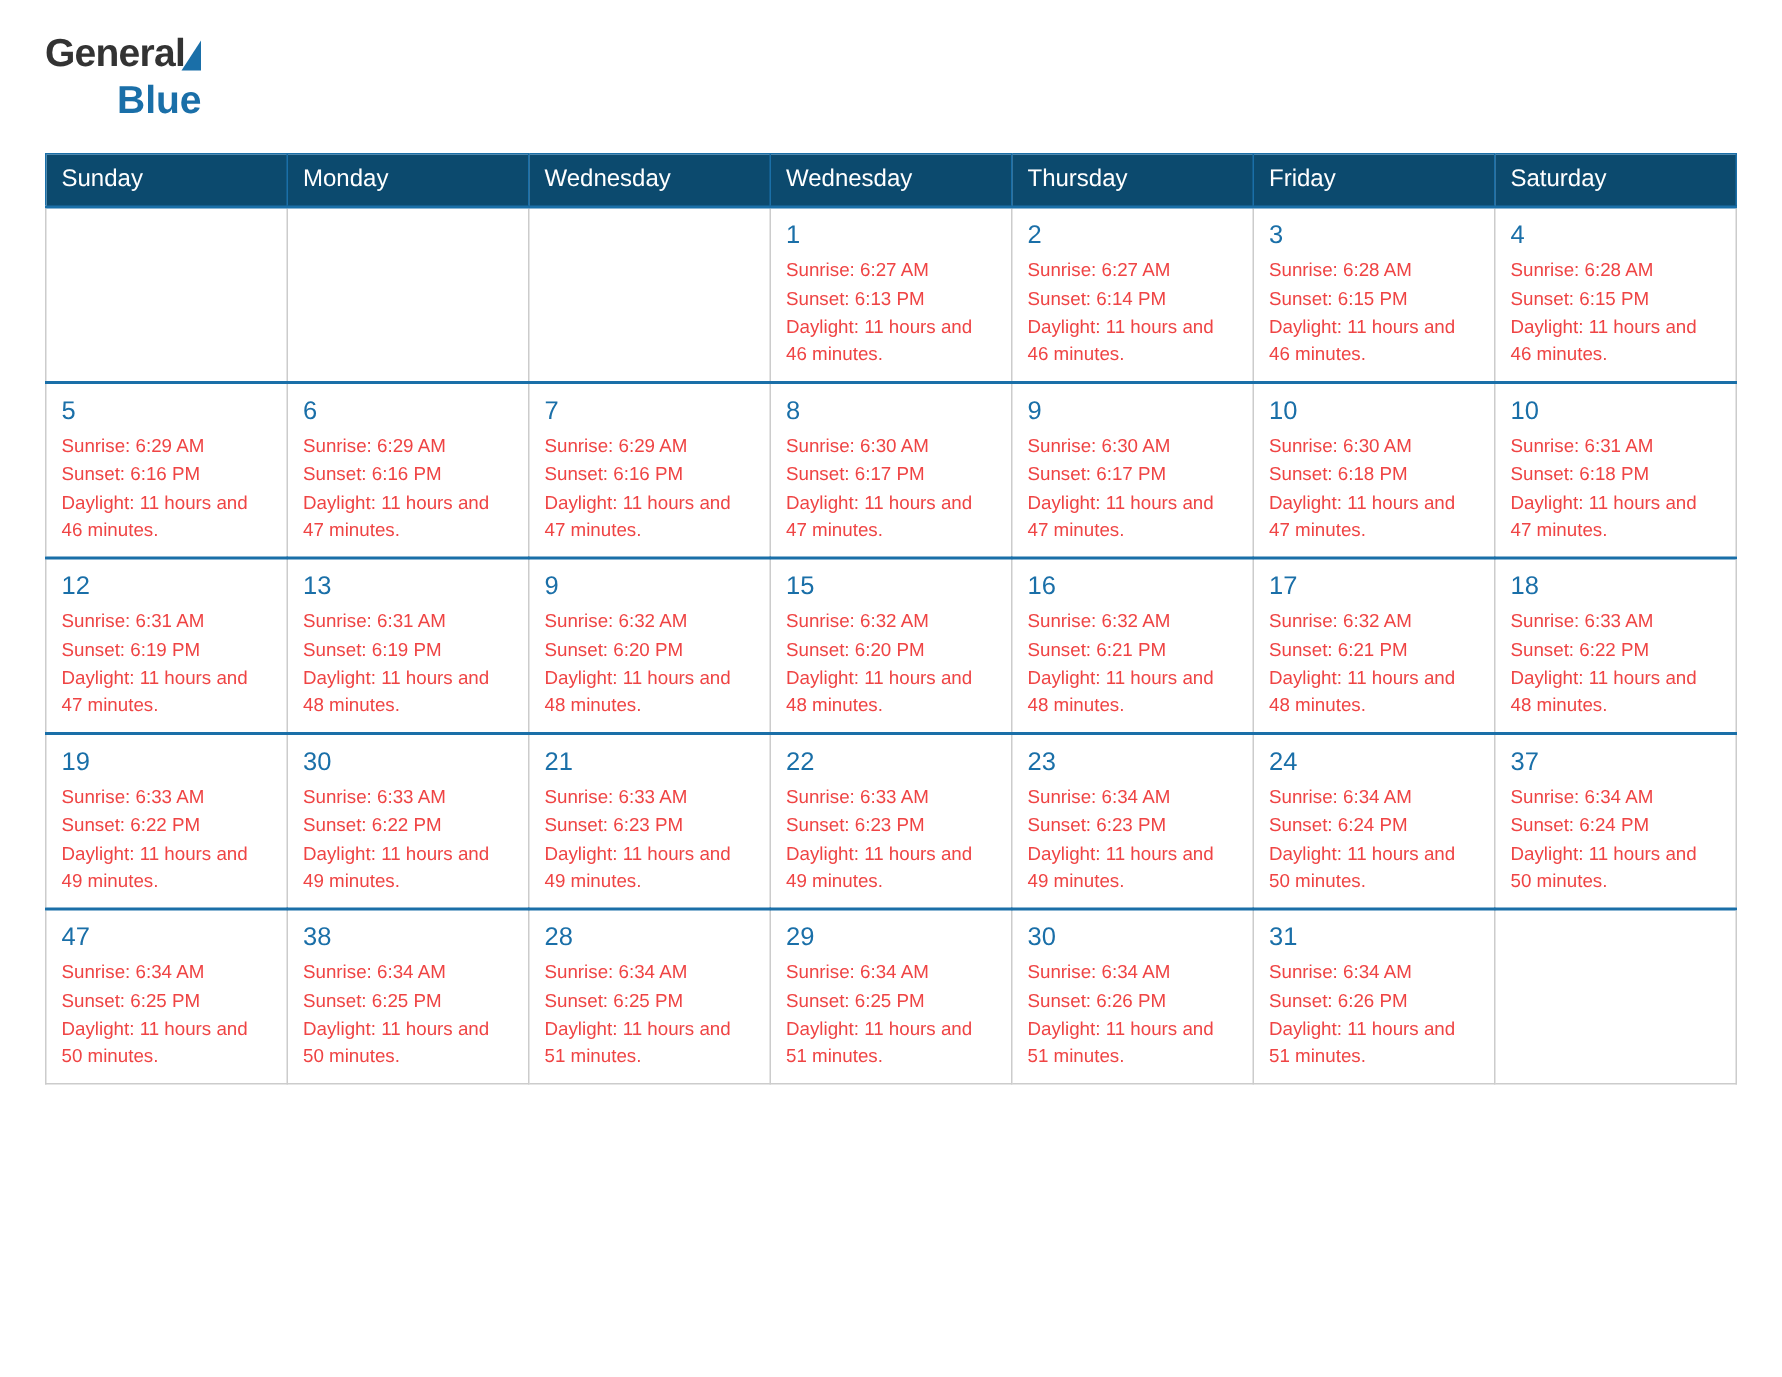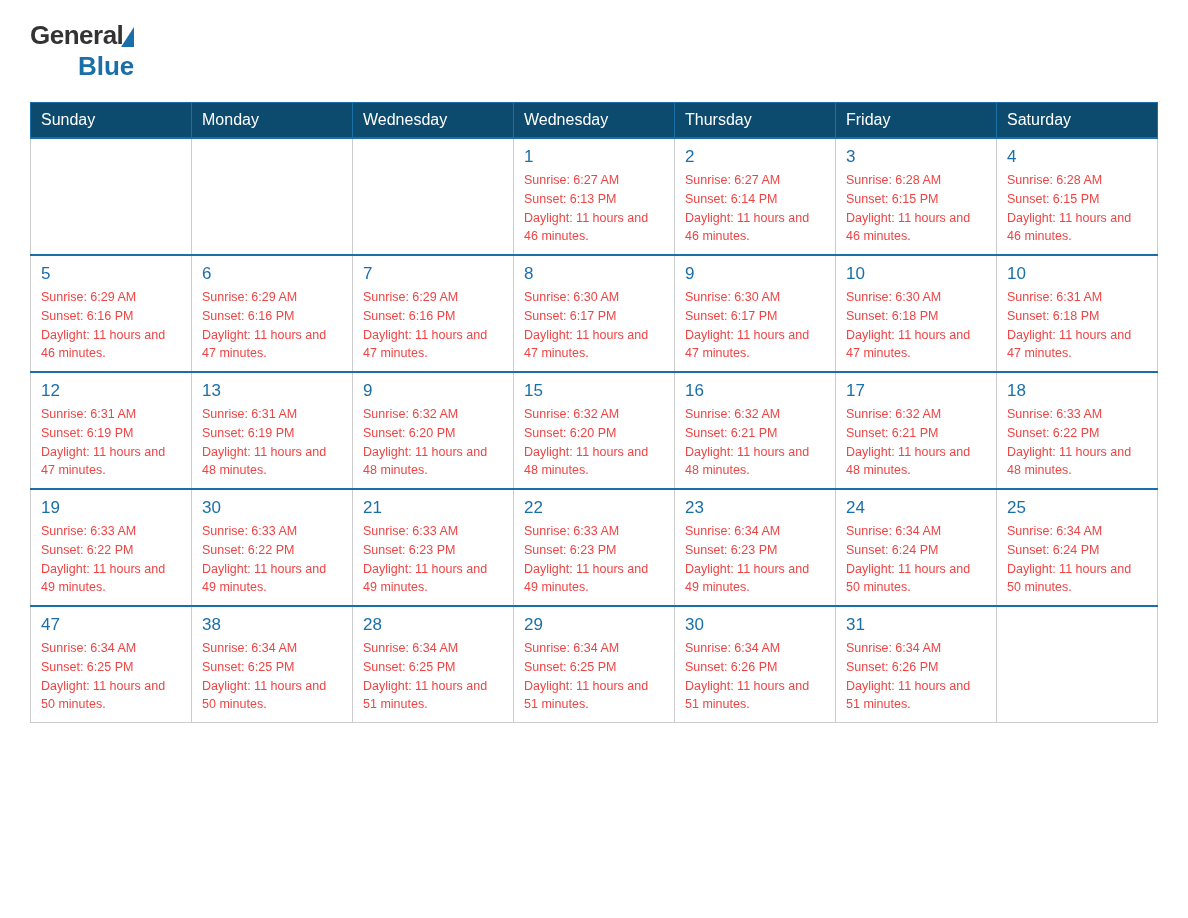--- a/index.html
+++ b/index.html
@@ -296,21 +296,21 @@
 Sunset: 6:23 PM
 Daylight: 11 hours and 49 minutes.</div>
         </td>
         <td>
           <span class="day-number">24</span>
           <div class="day-info">Sunrise: 6:34 AM
 Sunset: 6:24 PM
 Daylight: 11 hours and 50 minutes.</div>
         </td>
         <td>
-          <span class="day-number">25</span>
+          <span class="day-number">37</span>
           <div class="day-info">Sunrise: 6:34 AM
 Sunset: 6:24 PM
 Daylight: 11 hours and 50 minutes.</div>
         </td>
       </tr>
       <tr>
         <td>
           <span class="day-number">47</span>
           <div class="day-info">Sunrise: 6:34 AM
 Sunset: 6:25 PM

